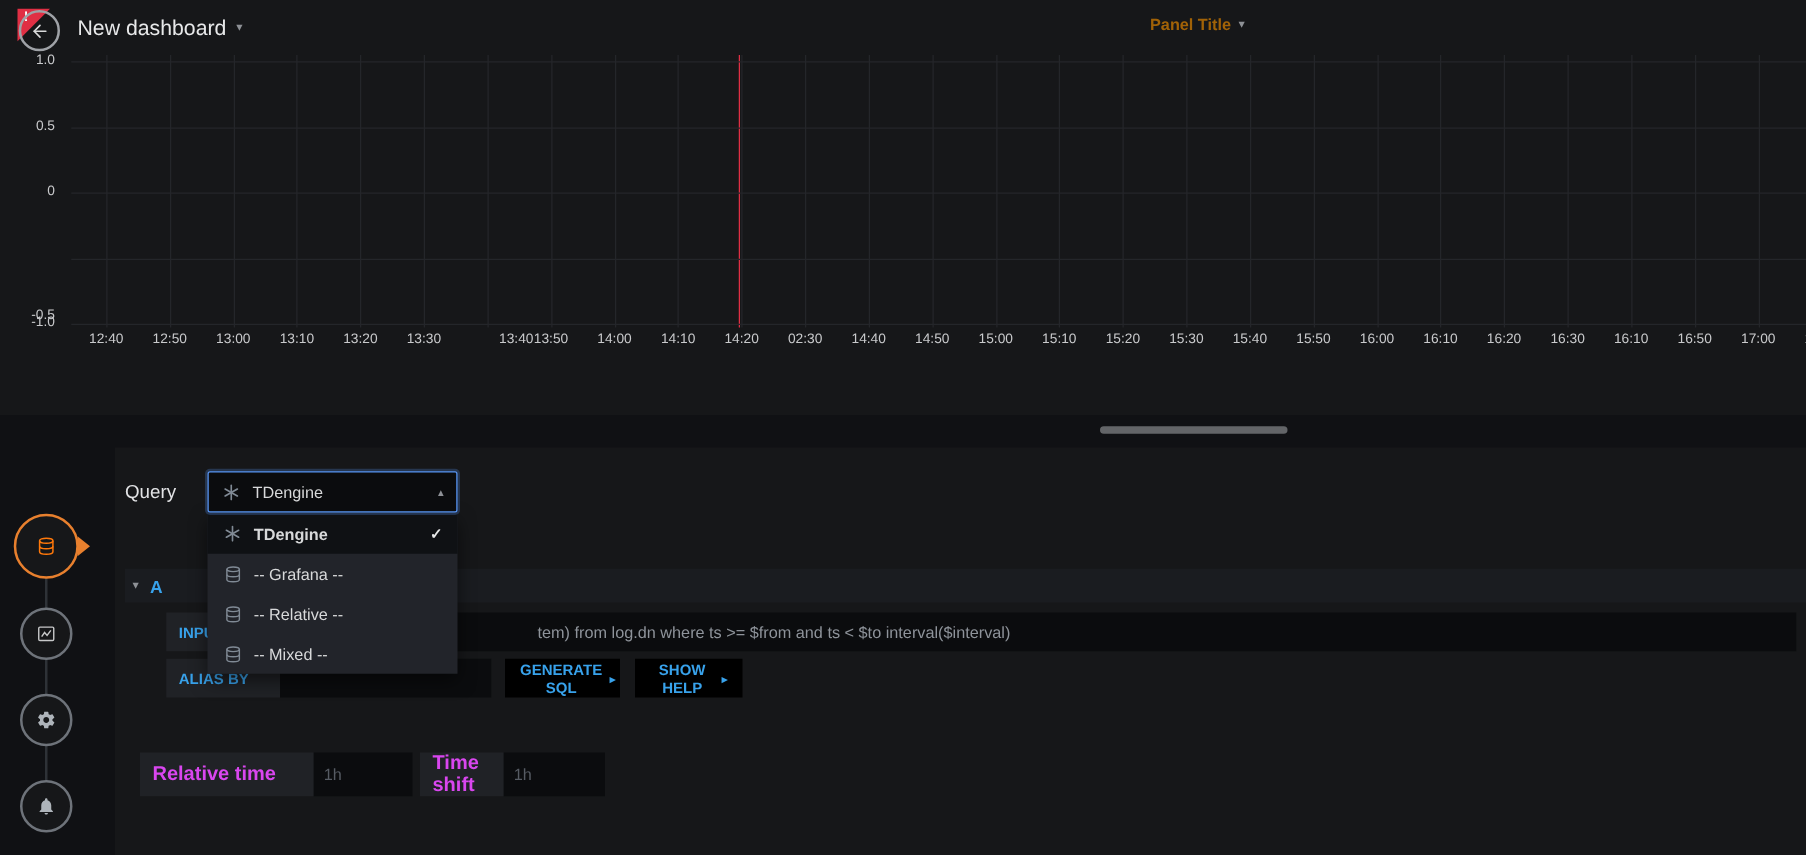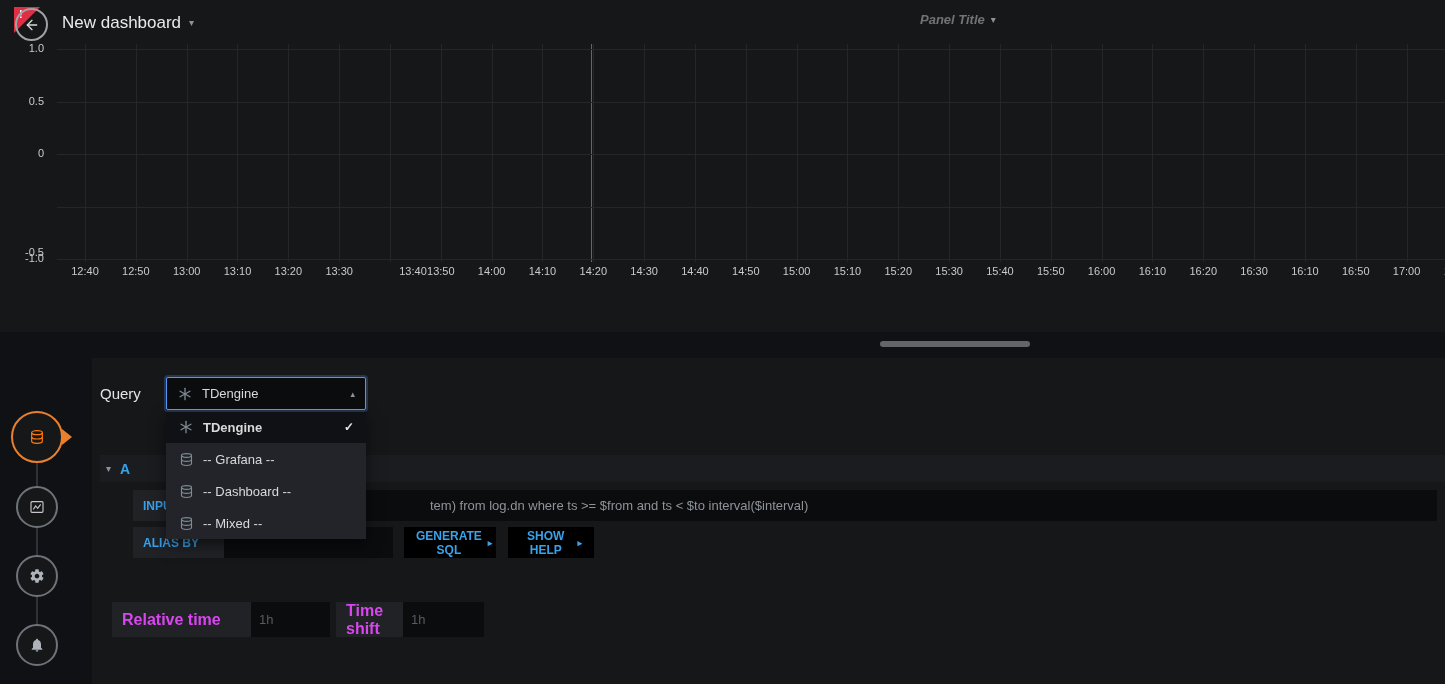--- a/index.html
+++ b/index.html
@@ -20,21 +20,21 @@
   }
   .dash-title { position:absolute; left:62px; top:13px; display:flex; align-items:center; gap:8px; cursor:pointer; }
   .dash-title .t { font-size:17px; font-weight:500; color:#e8e9ea; }
   .caret { color:#8e9196; font-size:10px; line-height:1; }
 
   .corner-error { position:absolute; left:14px; top:7px; width:0; height:0;
     border-top:26px solid #e02f44; border-right:26px solid transparent; }
   .corner-error span { position:absolute; left:5px; top:-25px; color:#fff; font-size:11px; font-weight:bold; }
 
   .panel-header { position:absolute; left:920px; top:12px; display:flex; align-items:center; gap:6px; cursor:pointer; z-index:3; }
-  .panel-header .t { font-size:13px; font-weight:600; color:#737373;font-style:italic; }
+  .panel-header .t { font-size:13px; font-weight:600; color:#a16207; }
 
   .plot { position:absolute; left:0; top:0; width:1445px; height:332px; }
   .hline { position:absolute; left:57px; width:1388px; height:1px; background:#24262a; }
   .vline { position:absolute; top:44px; width:1px; height:218px; background:#24262a; }
   .ytick { position:absolute; left:0; width:44px; text-align:right; font-size:11px; color:#c9cacc; }
   .xtick { position:absolute; top:265px; transform:translateX(-50%); font-size:11px; font-weight:500; color:#c9cacc; white-space:nowrap; }
   .red-line { position:absolute; top:44px; width:1px; height:218px; background:#e02f44; }
 
   .hscroll { position:absolute; left:880px; top:341px; width:150px; height:6px; border-radius:3px;
     background:rgba(201,203,207,0.45); cursor:pointer; }
@@ -128,21 +128,21 @@
       <div class="xtick" style="left: 413px;">13:40</div>
       <div class="vline" style="left: 440.81px;"></div>
       <div class="xtick" style="left: 440.81px;">13:50</div>
       <div class="vline" style="left: 491.64px;"></div>
       <div class="xtick" style="left: 491.64px;">14:00</div>
       <div class="vline" style="left: 542.47px;"></div>
       <div class="xtick" style="left: 542.47px;">14:10</div>
       <div class="vline" style="left: 593.3px;"></div>
       <div class="xtick" style="left: 593.3px;">14:20</div>
       <div class="vline" style="left: 644.13px;"></div>
-      <div class="xtick" style="left: 644.13px;">14:30</div>
+      <div class="xtick" style="left: 644.13px;">02:30</div>
       <div class="vline" style="left: 694.96px;"></div>
       <div class="xtick" style="left: 694.96px;">14:40</div>
       <div class="vline" style="left: 745.79px;"></div>
       <div class="xtick" style="left: 745.79px;">14:50</div>
       <div class="vline" style="left: 796.62px;"></div>
       <div class="xtick" style="left: 796.62px;">15:00</div>
       <div class="vline" style="left: 847.45px;"></div>
       <div class="xtick" style="left: 847.45px;">15:10</div>
       <div class="vline" style="left: 898.28px;"></div>
       <div class="xtick" style="left: 898.28px;">15:20</div>
@@ -301,21 +301,21 @@
         <span>-- Grafana --</span>
       </div>
       <div class="menu-item">
         <span class="icn">
           <svg width="15" height="15" viewBox="0 0 24 24" fill="none" stroke="#808a95" stroke-width="1.8">
             <ellipse cx="12" cy="5.5" rx="8" ry="3"></ellipse>
             <path d="M4 5.5v6.5c0 1.66 3.58 3 8 3s8-1.34 8-3V5.5"></path>
             <path d="M4 12v6.5c0 1.66 3.58 3 8 3s8-1.34 8-3V12"></path>
           </svg>
         </span>
-        <span>-- Dashboard --</span>
+        <span>-- Relative --</span>
       </div>
       <div class="menu-item">
         <span class="icn">
           <svg width="15" height="15" viewBox="0 0 24 24" fill="none" stroke="#808a95" stroke-width="1.8">
             <ellipse cx="12" cy="5.5" rx="8" ry="3"></ellipse>
             <path d="M4 5.5v6.5c0 1.66 3.58 3 8 3s8-1.34 8-3V5.5"></path>
             <path d="M4 12v6.5c0 1.66 3.58 3 8 3s8-1.34 8-3V12"></path>
           </svg>
         </span>
         <span>-- Mixed --</span>

